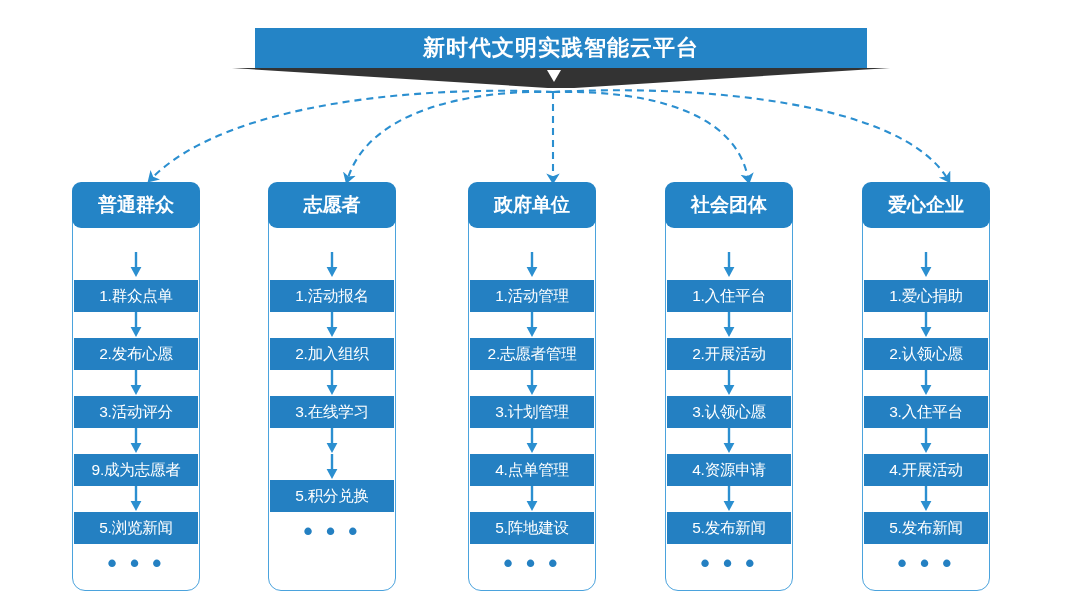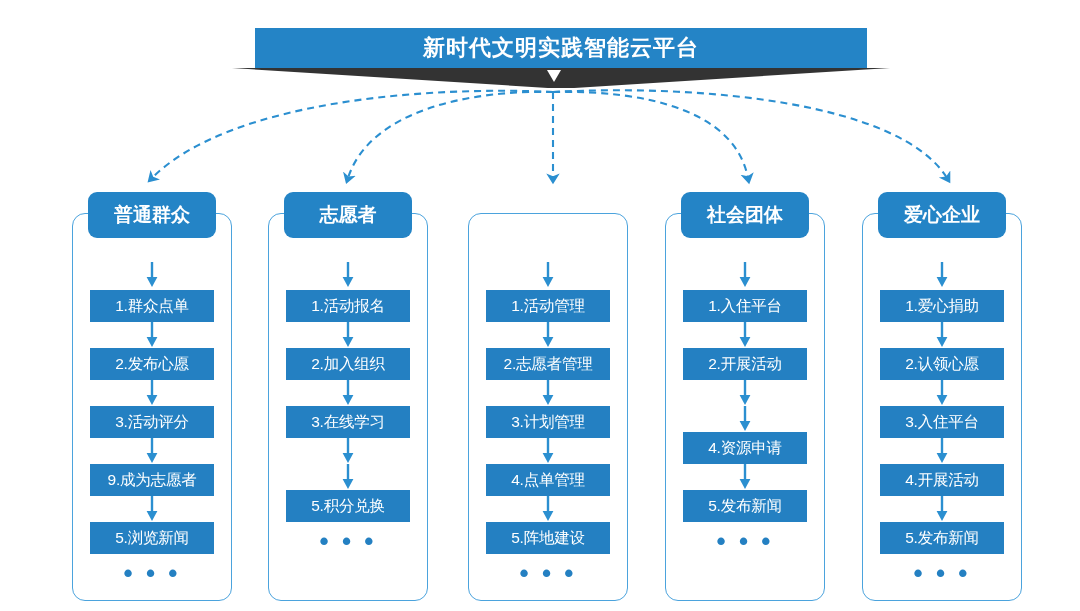--- a/index.html
+++ b/index.html
@@ -47,22 +47,22 @@
 
   
   #connectors{
     position:absolute;left:0;top:0;width:1080px;height:611px;
     z-index:2;pointer-events:none;
   }
 
   
   .col{
     position:absolute;
-    top:213px;
-    width:160px;
+    top:203px;
+    width:128px;
     height:388px;
     border:1.6px solid #4ba3dd;
     border-radius:13px;
     box-sizing:border-box;
     z-index:3;
   }
   .col-head{
     position:absolute;
     top:-22px;
     left:50%;
@@ -212,20 +212,23 @@
             <line x1="7" y1="0" x2="7" y2="17" stroke="#2b8fd0" stroke-width="2.4"></line>
             <path d="M1.6,15 L12.4,15 L7,25 Z" fill="#2b8fd0"></path>
           </svg>
           <div class="item">
             <span class="item-label">5.积分兑换</span>
           </div>
           <div class="dots">• • •</div>
         </div>
       </div>
       <div class="col" style="left: 468px;">
+        <div class="col-head">
+          <span class="col-head-label">政府单位</span>
+        </div>
         <div class="items">
           <svg class="v-arrow top-arrow" viewBox="0 0 14 26" xmlns="http://www.w3.org/2000/svg">
             <line x1="7" y1="0" x2="7" y2="17" stroke="#2b8fd0" stroke-width="2.4"></line>
             <path d="M1.6,15 L12.4,15 L7,25 Z" fill="#2b8fd0"></path>
           </svg>
           <div class="item">
             <span class="item-label">1.活动管理</span>
           </div>
           <svg class="v-arrow " viewBox="0 0 14 26" xmlns="http://www.w3.org/2000/svg">
             <line x1="7" y1="0" x2="7" y2="17" stroke="#2b8fd0" stroke-width="2.4"></line>
@@ -274,20 +277,23 @@
             <line x1="7" y1="0" x2="7" y2="17" stroke="#2b8fd0" stroke-width="2.4"></line>
             <path d="M1.6,15 L12.4,15 L7,25 Z" fill="#2b8fd0"></path>
           </svg>
           <div class="item">
             <span class="item-label">2.开展活动</span>
           </div>
           <svg class="v-arrow " viewBox="0 0 14 26" xmlns="http://www.w3.org/2000/svg">
             <line x1="7" y1="0" x2="7" y2="17" stroke="#2b8fd0" stroke-width="2.4"></line>
             <path d="M1.6,15 L12.4,15 L7,25 Z" fill="#2b8fd0"></path>
           </svg>
+          <div class="item">
+            <span class="item-label">3.认领心愿</span>
+          </div>
           <svg class="v-arrow " viewBox="0 0 14 26" xmlns="http://www.w3.org/2000/svg">
             <line x1="7" y1="0" x2="7" y2="17" stroke="#2b8fd0" stroke-width="2.4"></line>
             <path d="M1.6,15 L12.4,15 L7,25 Z" fill="#2b8fd0"></path>
           </svg>
           <div class="item">
             <span class="item-label">4.资源申请</span>
           </div>
           <svg class="v-arrow " viewBox="0 0 14 26" xmlns="http://www.w3.org/2000/svg">
             <line x1="7" y1="0" x2="7" y2="17" stroke="#2b8fd0" stroke-width="2.4"></line>
             <path d="M1.6,15 L12.4,15 L7,25 Z" fill="#2b8fd0"></path>

